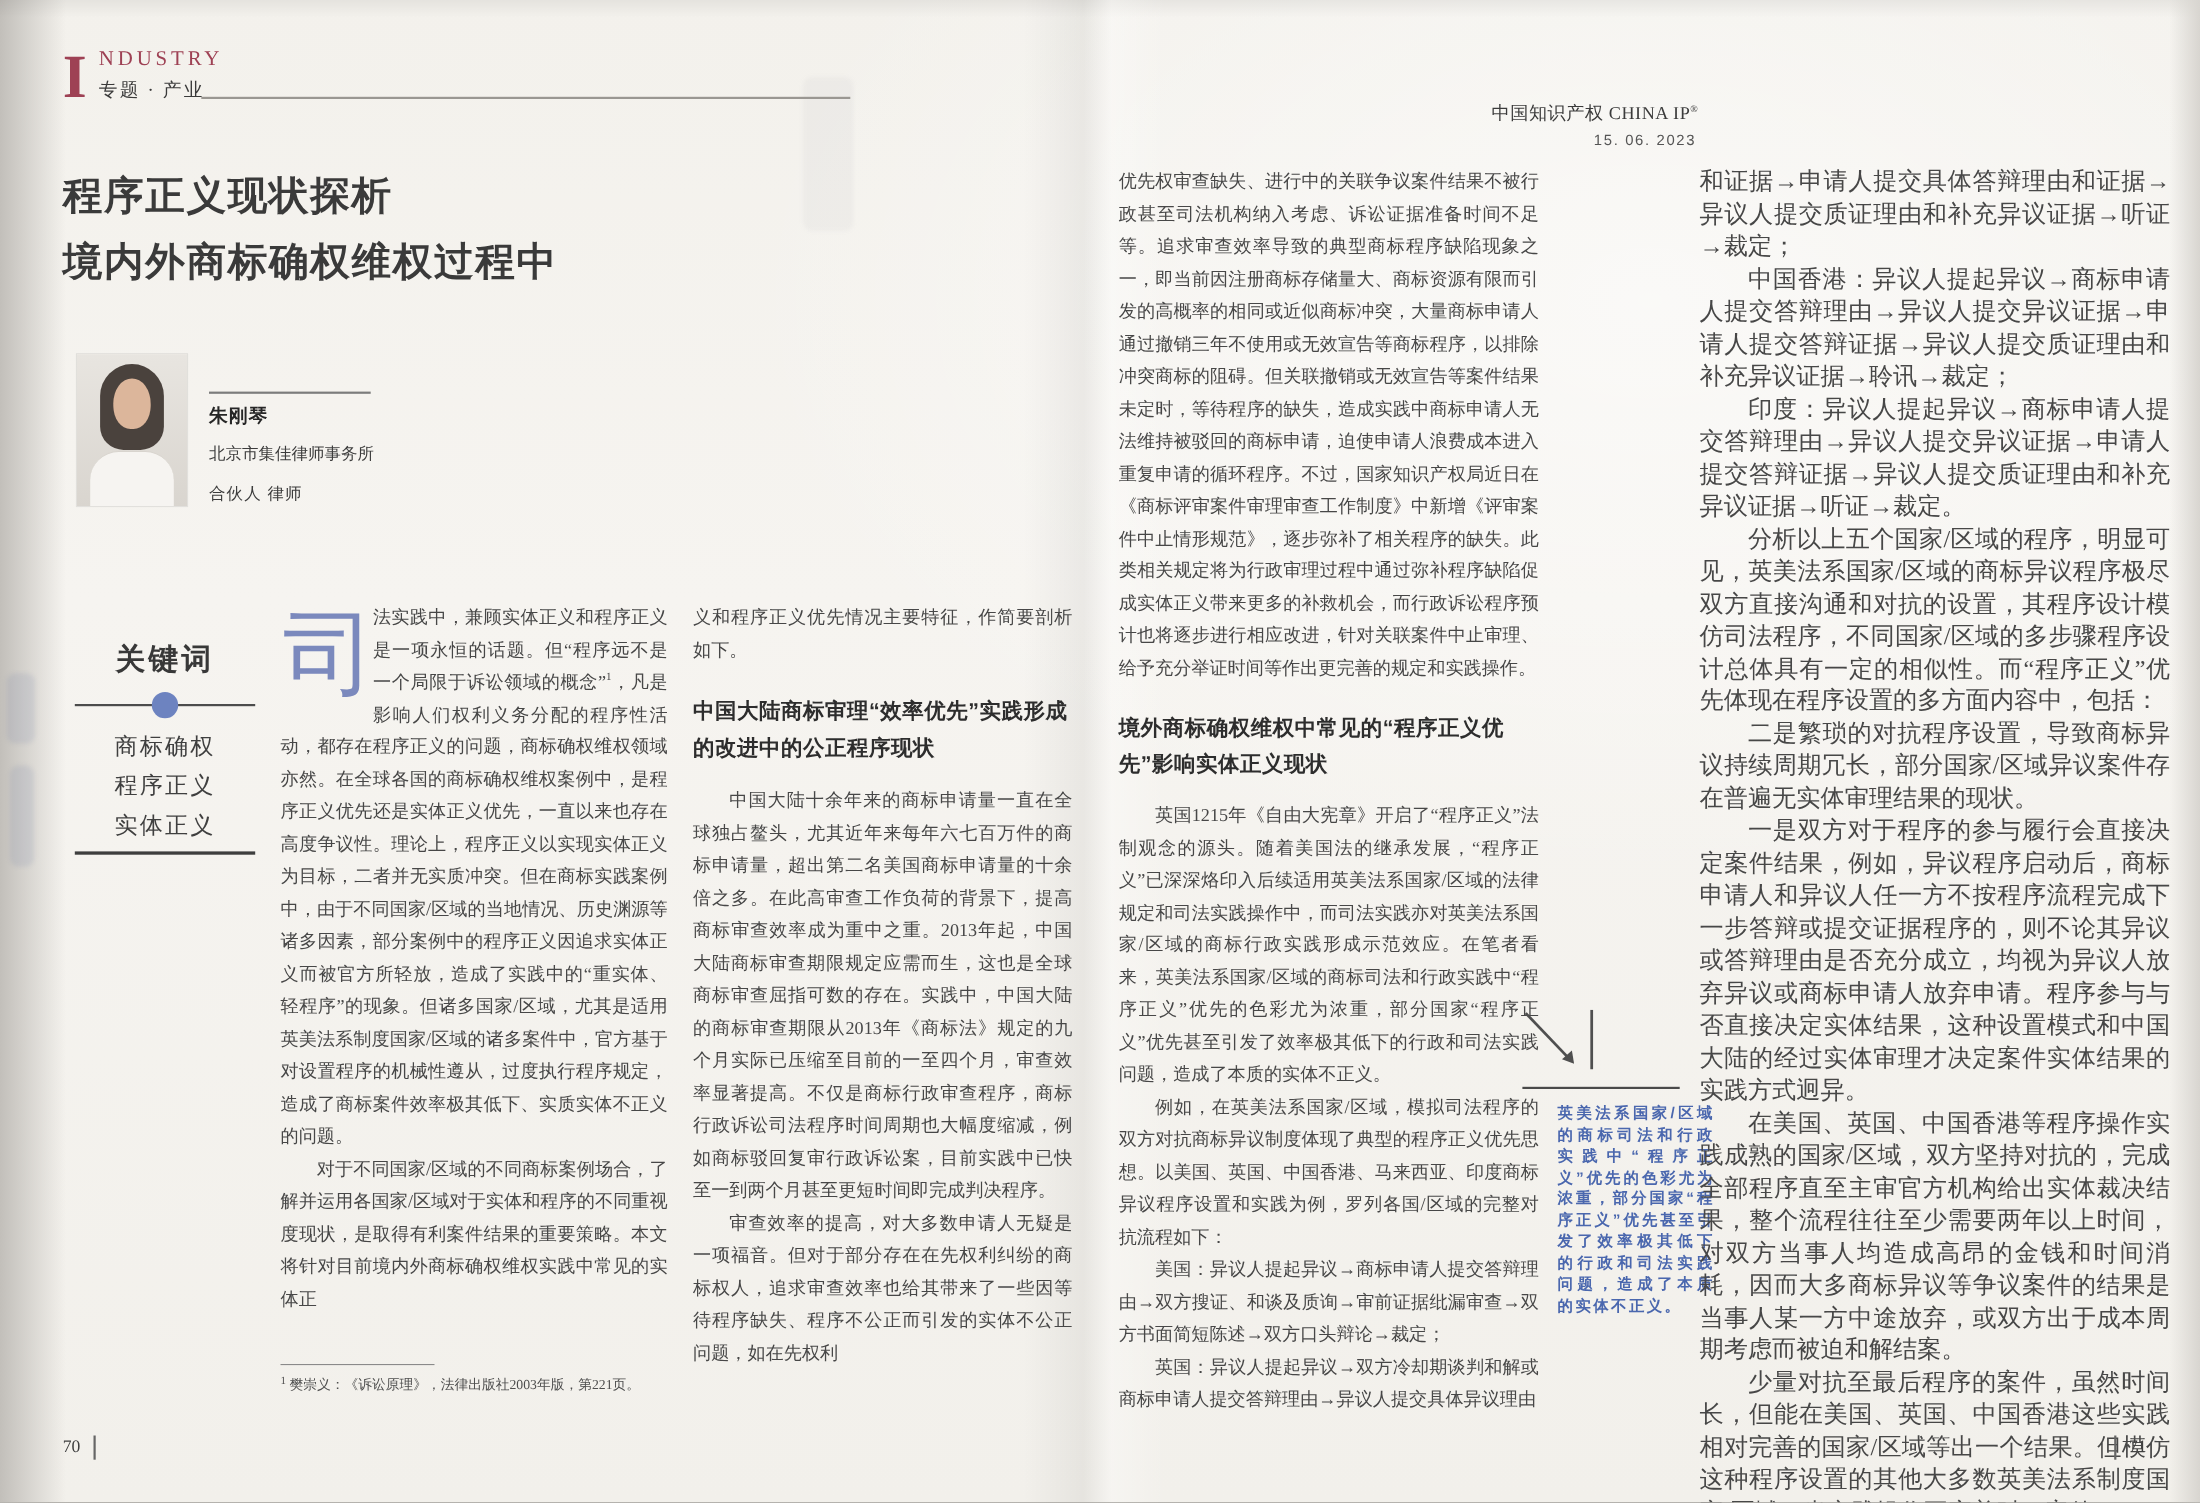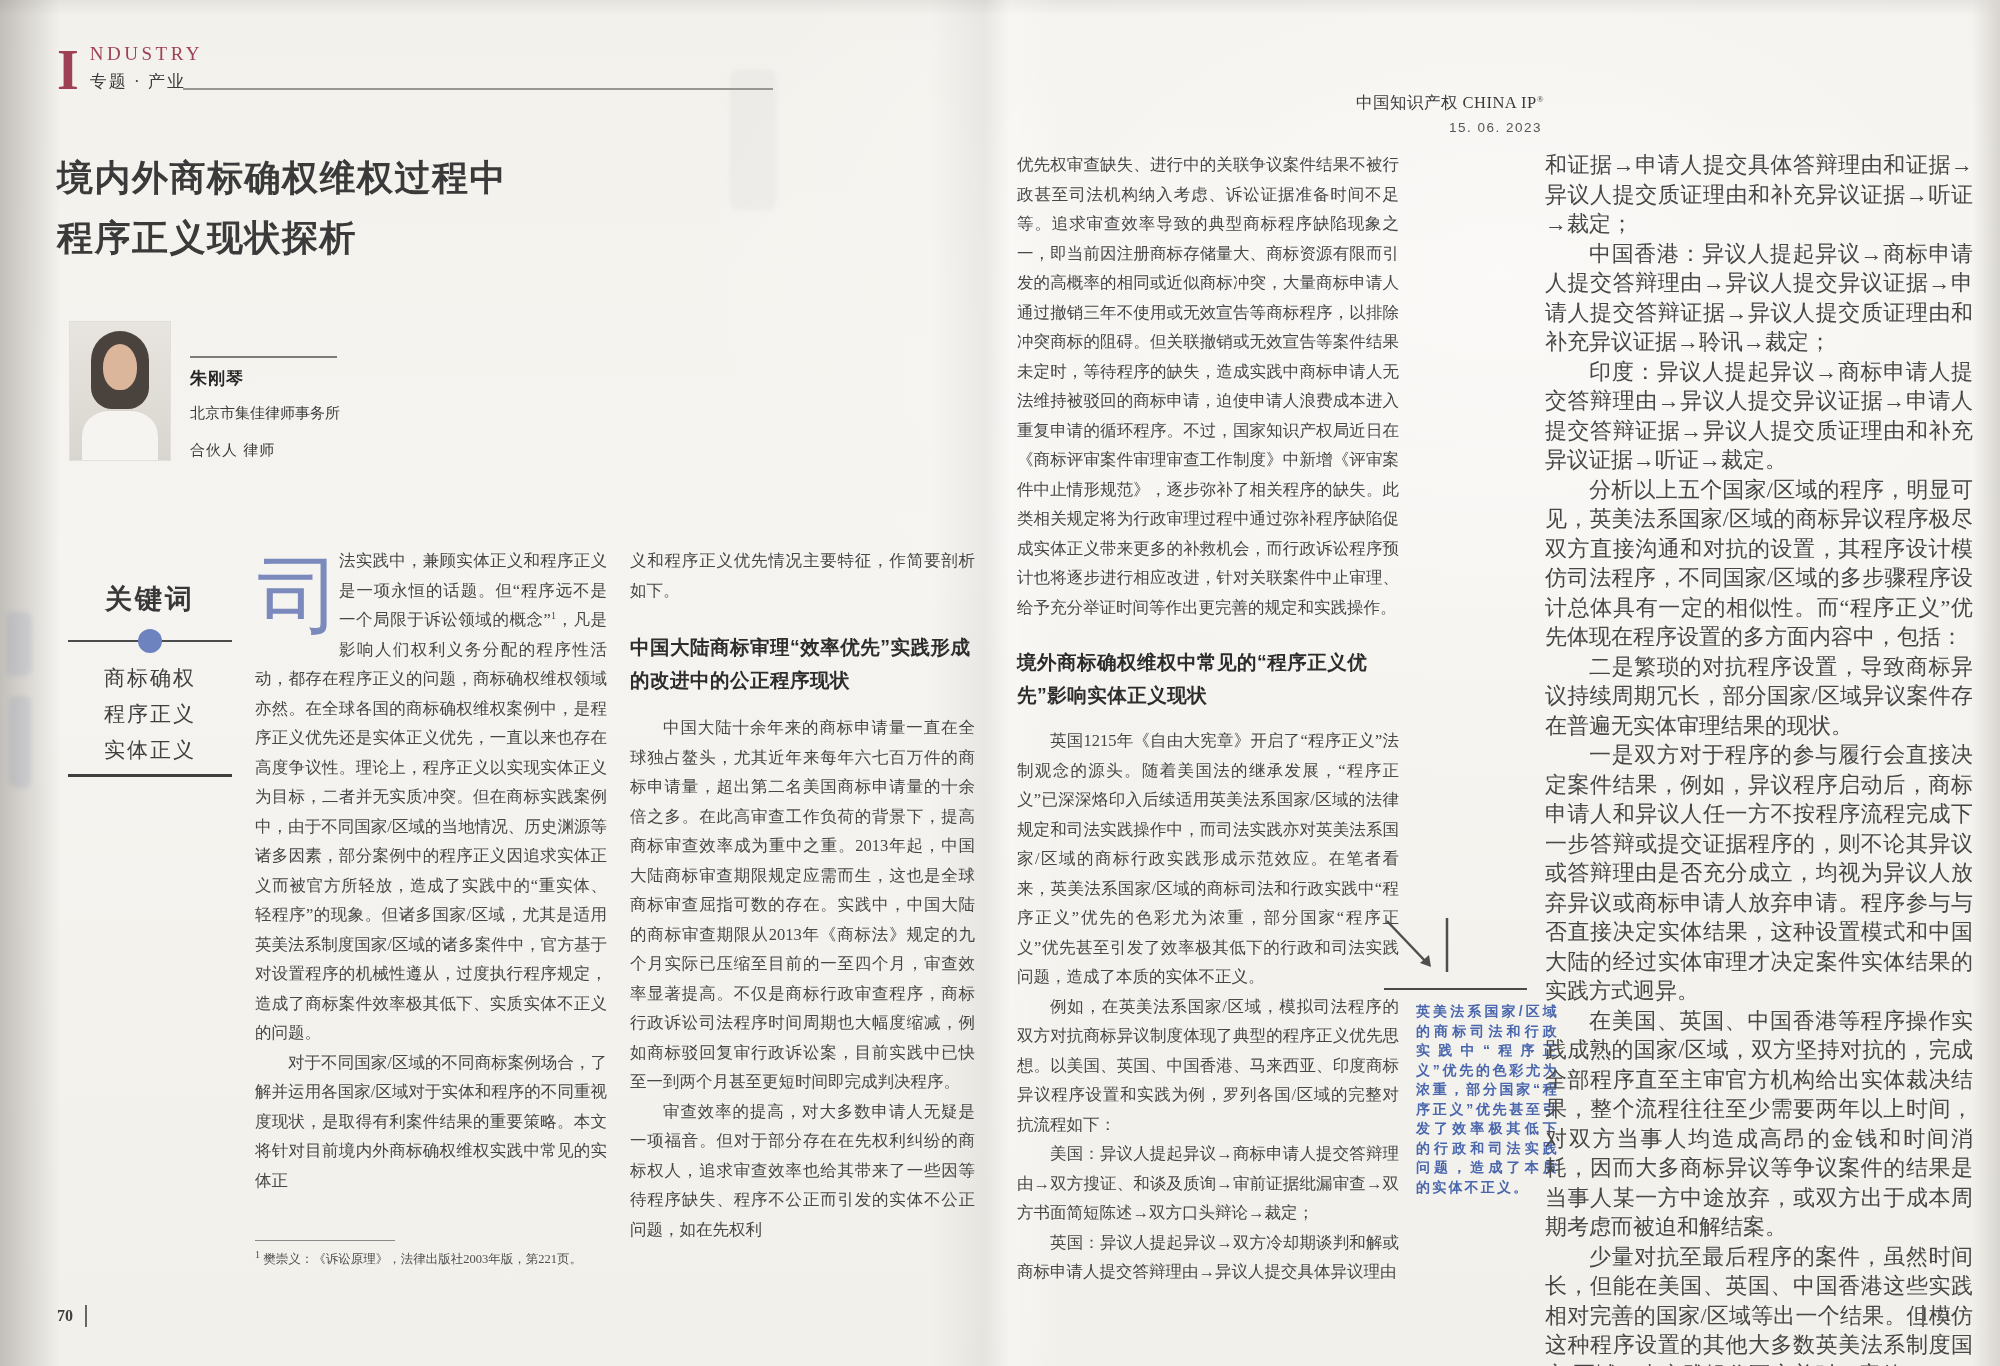--- a/index.html
+++ b/index.html
@@ -80,21 +80,21 @@
   
   .rp-header{position:absolute;left:1318px;top:48px;width:226px;text-align:right;margin-top:44px;}
   .rp-brand{font:400 16.5px/21px "Liberation Serif",serif;color:#3b3b3b;letter-spacing:.5px;}
   .rp-brand sup{font-size:9px;}
   .rp-date{font:400 13.5px/17px "Liberation Sans","DejaVu Sans",sans-serif;color:#555;margin-top:6px;letter-spacing:1.5px;padding-right:2px;}
 
   
   .pagenum{position:absolute;top:1304px;display:flex;align-items:center;gap:12px;
     font:400 16px/24px "Liberation Serif",serif;color:#3f3f3f;}
   .pagenum .pn-bar{width:1.5px;height:22px;background:#666;}
-  .pagenum-left{left:57px;font-weight:bold;}
+  .pagenum-left{left:57px;}
   .pagenum-right{left:1922px;}
 </style>
 </head>
 <body>
 
 <div class="spread">
 
   <div class="edge-left"></div>
   <div class="edge-top"></div>
   <div class="edge-right"></div>
@@ -106,22 +106,22 @@
   <div class="ind-header">
     <div class="ind-i">I</div>
     <div>
       <div class="ind-word">NDUSTRY</div>
       <div class="ind-sub">专题 · 产业</div>
     </div>
   </div>
   <div class="header-rule"></div>
 
   <div class="page-title">
+    <div>程序正义现状探析</div>
     <div>境内外商标确权维权过程中</div>
-    <div>程序正义现状探析</div>
   </div>
 
   <div class="author-photo">
     <div class="hair"></div>
     <div class="face"></div>
     <div class="shirt"></div>
   </div>
   <div class="author-rule"></div>
   <div class="author-name">朱刚琴</div>
   <div class="author-org">北京市集佳律师事务所</div>

